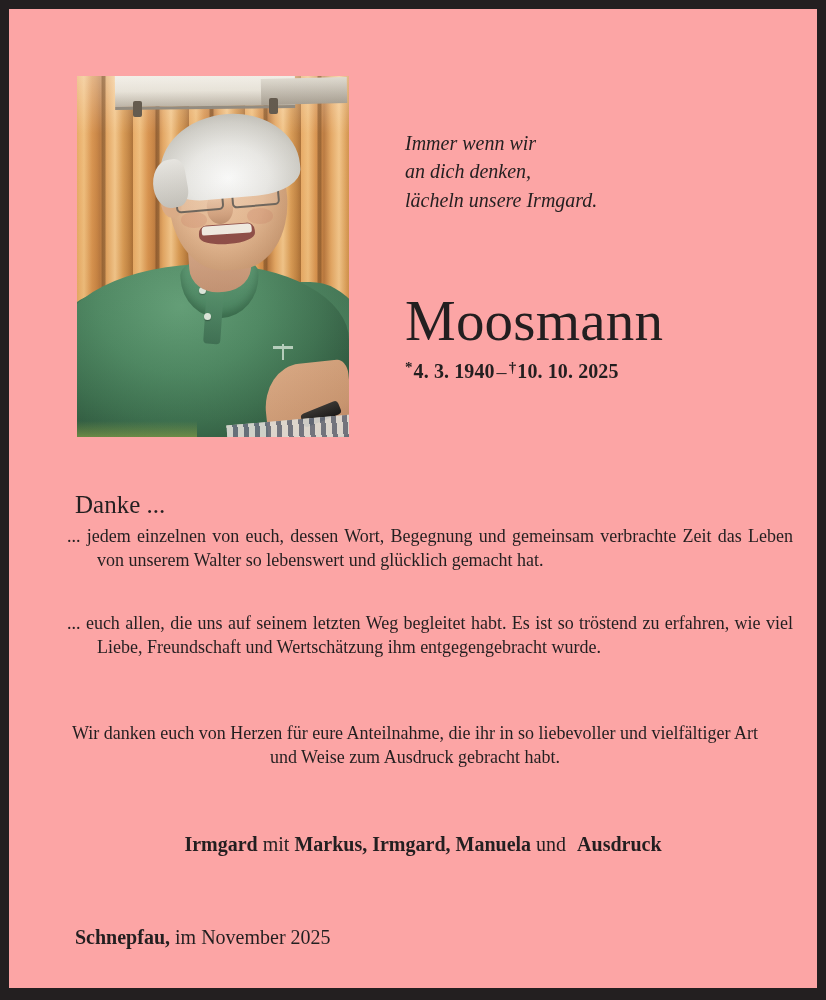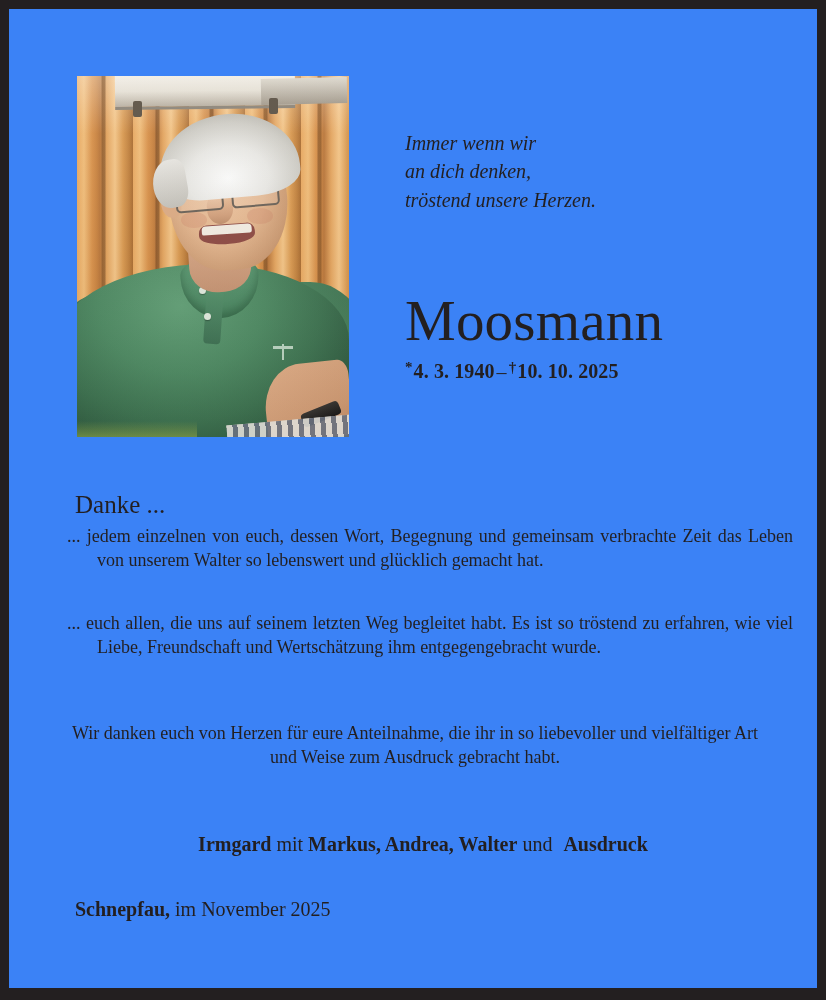--- a/index.html
+++ b/index.html
@@ -30,21 +30,21 @@
     border-left: 9px solid #231f20;
     border-right: 9px solid #231f20;
     pointer-events: none;
   }
 
   .inner-sheet {
     position: absolute;
     left: 9px; top: 9px;
     width: 808px;
     height: 979px;
-    background: #3b82f6;
+    background: #fca5a5;
   }
 
   
   .photo {
     position: absolute;
     left: 68px;
     top: 67px;
     width: 272px;
     height: 361px;
     overflow: hidden;
@@ -393,21 +393,21 @@
     text-align: center;
     font-size: 20px;
     color: #231f20;
   }
   .signature b { font-weight: 700; text-align: right; }
   .signature .pad { margin-left: 6px; }
 
   .place-date {
     position: absolute;
     left: 66px;
-    top: 889px;
+    top: 917px;
     font-size: 20px;
     color: #231f20;
   }
   .place-date b { font-weight: 700; }
 </style>
 </head>
 <body>
 
 <div id="page">
 
@@ -454,34 +454,34 @@
       </div>
 
       <div class="table-cloth"></div>
       <div class="grass"></div>
       <div class="photo-soften"></div>
     </div>
 
     <div class="verse">
       <div>Immer wenn wir</div>
       <div>an dich denken,</div>
-      <div>tröstend unsere Herzen.</div>
+      <div>lächeln unsere Irmgard.</div>
     </div>
 
     <div class="name-block">
       <div class="family-name">Moosmann</div>
       <div class="life-dates"><span class="sym">*</span><span>4. 3. 1940</span><span class="dash">–</span><span class="sym">†</span><span>10. 10. 2025</span></div>
     </div>
 
     <div class="danke">Danke ...</div>
 
     <div class="para para-1 hang">... jedem einzelnen von euch, dessen Wort, Begegnung und gemeinsam verbrachte Zeit das Leben von unserem Walter so lebenswert und glücklich gemacht hat.</div>
     <div class="para para-2 hang">... euch allen, die uns auf seinem letzten Weg begleitet habt. Es ist so tröstend zu erfahren, wie viel Liebe, Freundschaft und Wertschätzung ihm entgegengebracht wurde.</div>
     <div class="para para-3">Wir danken euch von Herzen für eure Anteilnahme, die ihr in so liebevoller und vielfältiger Art und Weise zum Ausdruck gebracht habt.</div>
 
-    <div class="signature"><b>Irmgard</b> <span>mit</span> <b>Markus, Andrea, Walter</b> <span>und</span> <b class="pad">Ausdruck</b></div>
+    <div class="signature"><b>Irmgard</b> <span>mit</span> <b>Markus, Irmgard, Manuela</b> <span>und</span> <b class="pad">Ausdruck</b></div>
 
     <div class="place-date"><b>Schnepfau,</b> <span>im November 2025</span></div>
 
   </div>
 
   <div class="border-frame"></div>
 </div>
 
 </body></html>

